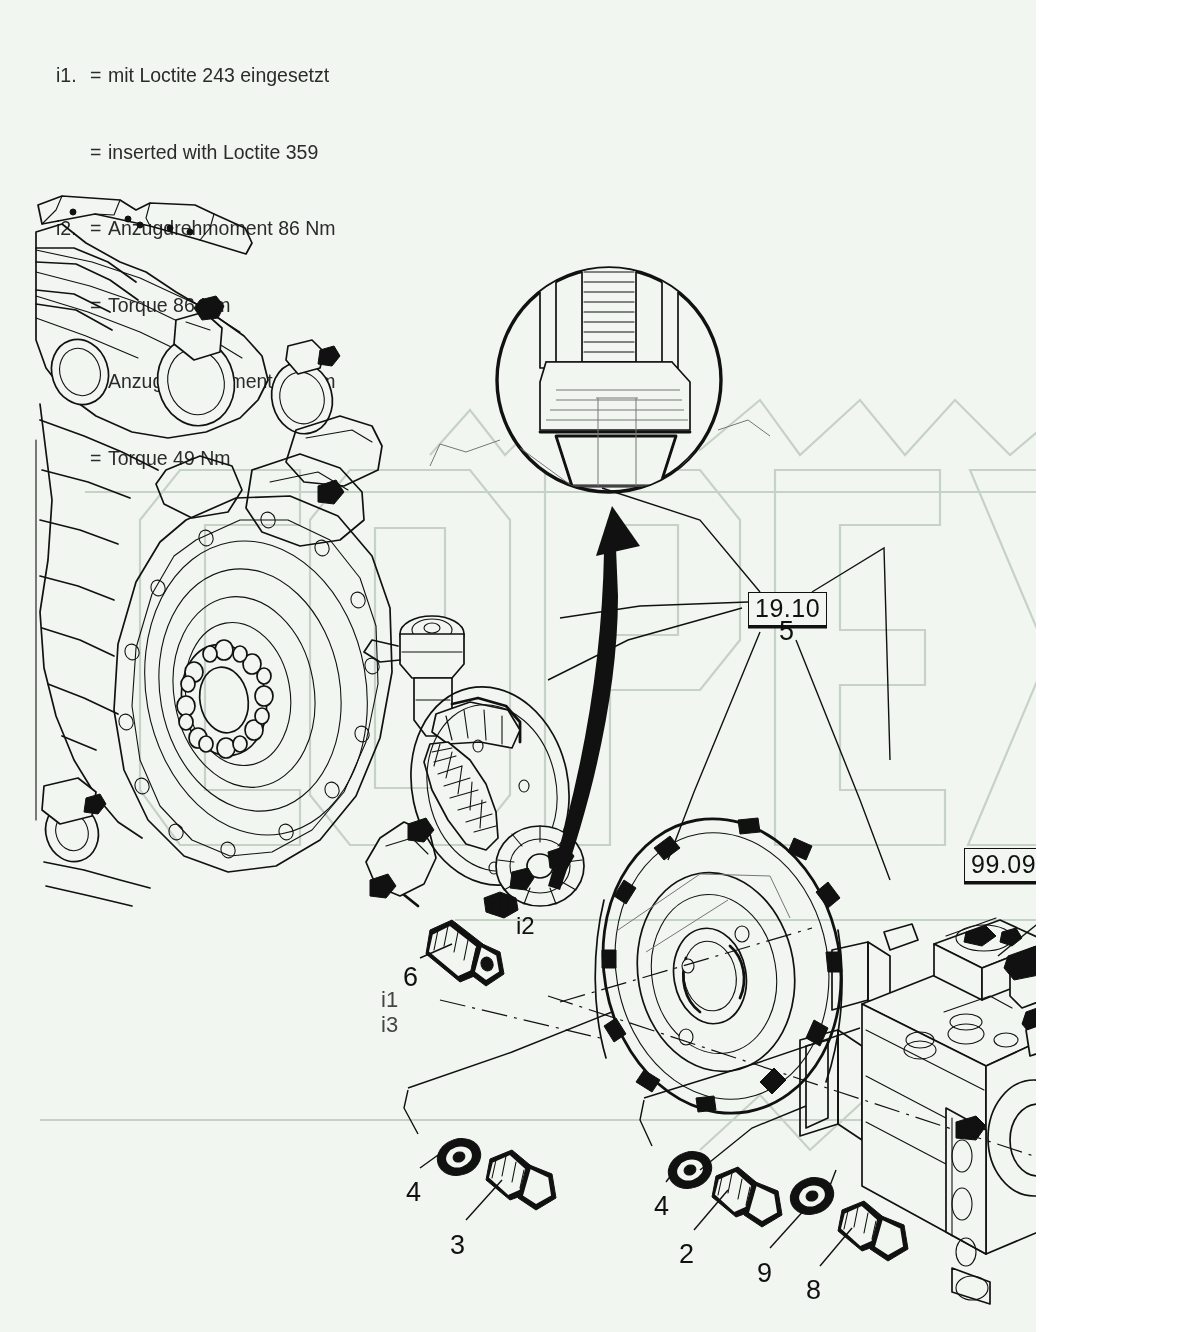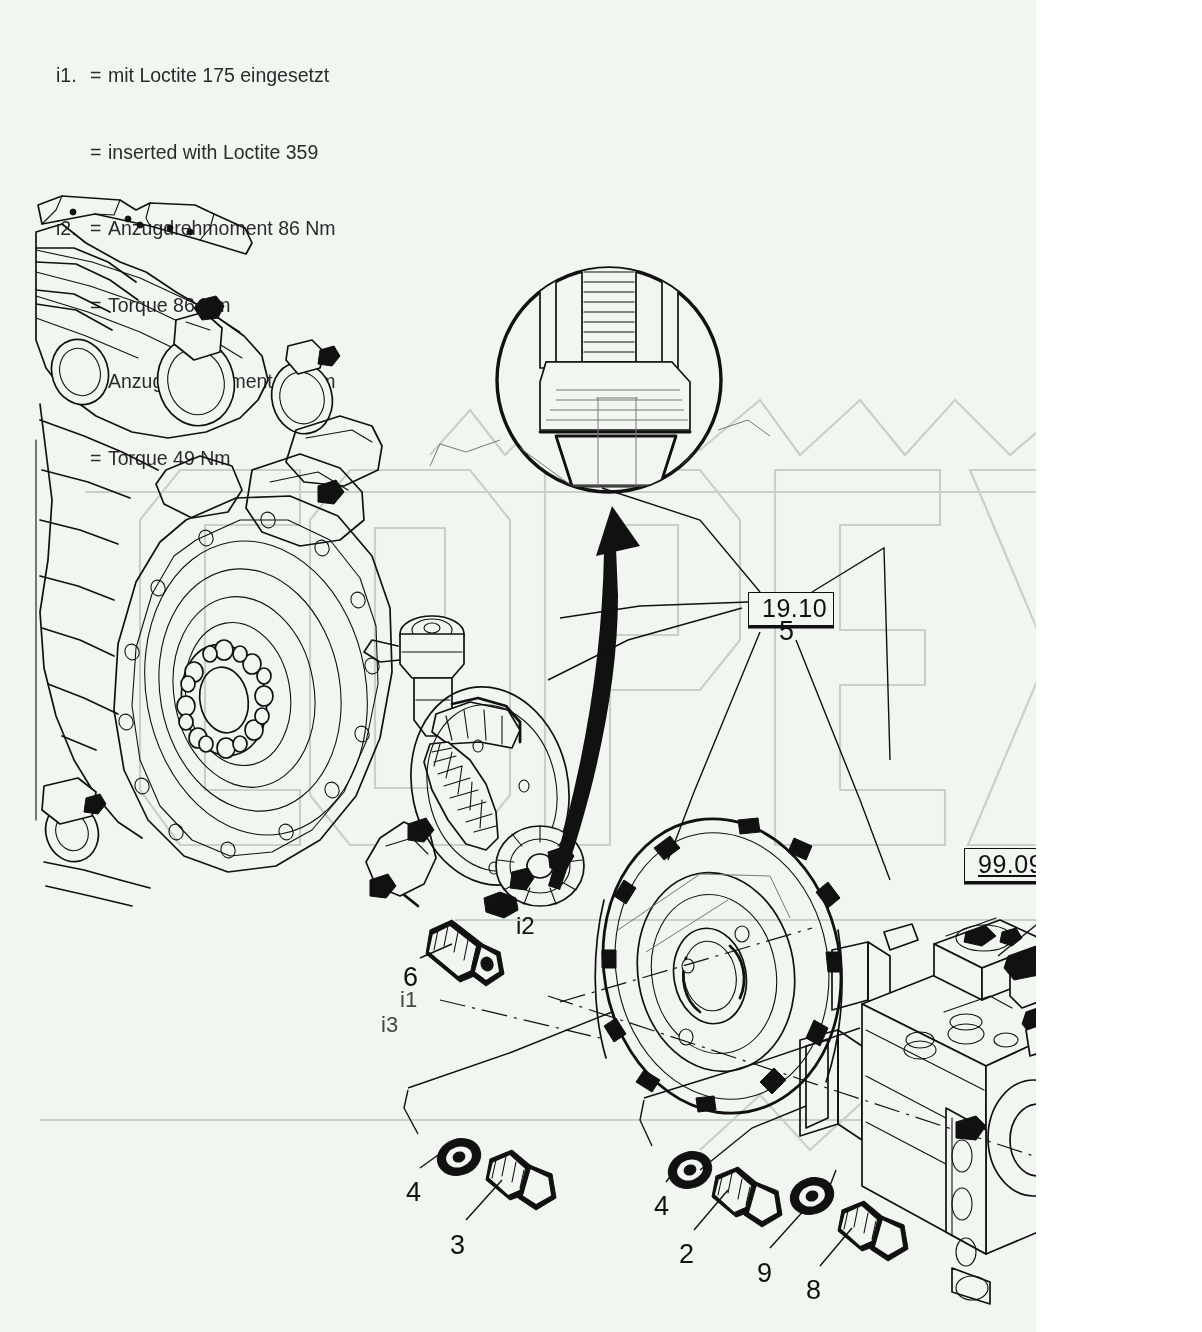--- a/index.html
+++ b/index.html
@@ -19,21 +19,21 @@
   .legend .row{display:flex;}
   .legend .tag{width:34px;flex:0 0 34px;}
   .legend .eq{width:18px;flex:0 0 18px;}
   .refbox{
     position:absolute;
     border:1.6px solid #111;
     background:#f1f6f1;
     font-size:25px;
     color:#111;
     text-align:center;
-    padding:1px 6px 2px 13px;
+    padding:1px 6px 2px 6px;
     letter-spacing:0.5px;
     box-shadow:0 2.5px 0 0 #111;
   }
   .callout{
     position:absolute;
     font-size:27px;
     color:#111;
   }
   .callout.sm{font-size:24px;text-align:center;}
   .note{
@@ -45,21 +45,21 @@
 </style>
 </head>
 <body>
 
 <div id="sheet">
 
   <div class="legend">
     <div class="row">
       <span class="tag">i1.</span>
       <span class="eq">=</span>
-      <span>mit Loctite 175 eingesetzt</span>
+      <span>mit Loctite 243 eingesetzt</span>
     </div>
     <div class="row">
       <span class="tag"></span>
       <span class="eq">=</span>
       <span>inserted with Loctite 359</span>
     </div>
     <div class="row">
       <span class="tag">i2.</span>
       <span class="eq">=</span>
       <span>Anzugdrehmoment 86 Nm</span>
@@ -517,31 +517,31 @@
     </g>
 
     <g>
       <path class="lnG" d="M1160 22 L1166 16 M1174 18 L1180 18 M1186 18 L1192 18"></path>
     </g>
   </svg>
 
   <div class="refbox" style="left:748px;top:592px;">
     <span>19.10</span>
   </div>
-  <div class="refbox" style="left:964px;top:848px;text-decoration:underline;">
+  <div class="refbox" style="left:964px;top:848px;">
     <span>99.09</span>
   </div>
 
   <div class="callout" style="left:779px;top:616px;">5</div>
   <div class="callout" style="left:1058px;top:897px;">7</div>
   <div class="callout" style="left:403px;top:962px;">6</div>
   <div class="callout sm" style="left:516px;top:912px;">i2</div>
   <div class="callout" style="left:406px;top:1177px;">4</div>
   <div class="callout" style="left:450px;top:1230px;">3</div>
   <div class="callout" style="left:654px;top:1191px;">4</div>
   <div class="callout" style="left:679px;top:1239px;">2</div>
   <div class="callout" style="left:757px;top:1258px;">9</div>
   <div class="callout" style="left:806px;top:1275px;">8</div>
 
-  <div class="note" style="left:400px;top:987px;">i1</div>
+  <div class="note" style="left:381px;top:987px;">i1</div>
   <div class="note" style="left:381px;top:1012px;">i3</div>
 
 </div>
 
 </body></html>

